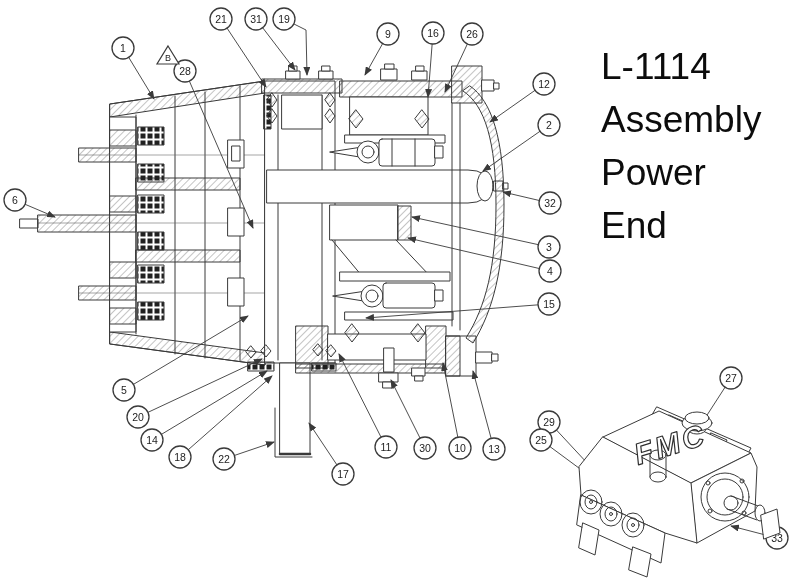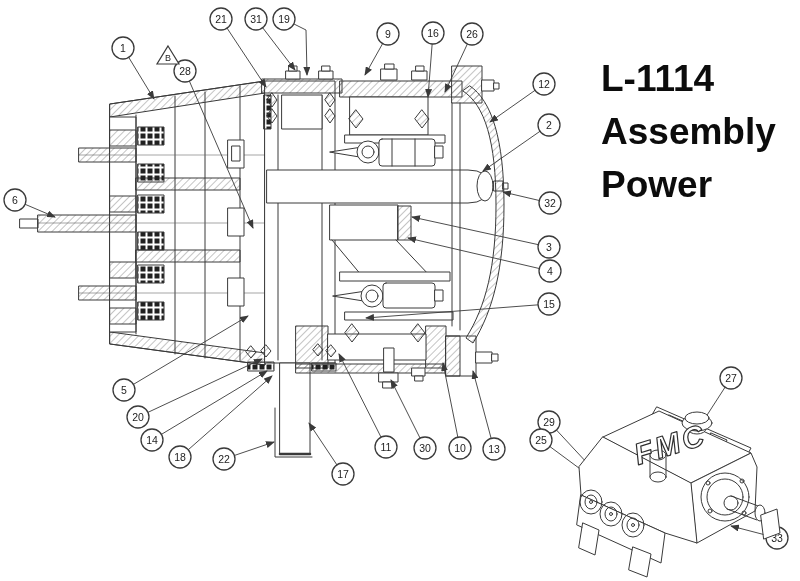--- a/index.html
+++ b/index.html
@@ -5,21 +5,21 @@
   html,body{margin:0;padding:0;background:#e8e8e8;}
   .page{position:relative;width:800px;height:581px;background:#ffffff;
         font-family:"Liberation Sans",sans-serif;overflow:hidden;}
   svg{position:absolute;left:0;top:0;}
   .dwg{stroke:#3a3a3a;stroke-width:1;fill:none;stroke-linejoin:round;stroke-linecap:round;}
   .thin{stroke-width:0.6;stroke:#6a6a6a;}
   .ldr{stroke:#3a3a3a;stroke-width:0.9;fill:none;marker-end:url(#arw);}
   .bln circle{fill:#ffffff;stroke:#3a3a3a;stroke-width:1.3;}
   .bln text{font-size:10.5px;text-anchor:middle;fill:#1d1d1d;
             font-family:"Liberation Sans",sans-serif;}
-  .title{position:absolute;left:601px;top:52px;font-weight:700;font-size:37px;
+  .title{position:absolute;left:601px;top:40px;font-weight:400;font-size:37px;
          line-height:53px;color:#0c0c0c;white-space:nowrap;}
   .fmc{font-weight:700;font-style:italic;font-size:30px;letter-spacing:3px;
        fill:#ffffff;stroke:#2f2f2f;stroke-width:1.2px;
        font-family:"Liberation Sans",sans-serif;}
   .tri-label{font-size:9px;text-anchor:middle;fill:#1d1d1d;}
 </style>
 </head>
 <body>
 
 <div class="page">
@@ -394,15 +394,16 @@
       <path d="M216,122 L232,116 L235,140 L219,146 Z" fill="#ffffff"></path>
     </g>
     <text class="fmc" transform="translate(93,72) rotate(-17)">FMC</text>
   </g>
 </svg>
 
   <div class="title">
     <div>L-1114</div>
     <div>Assembly</div>
     <div>Power</div>
+    <div>End</div>
   </div>
 
 </div>
 
 </body></html>

